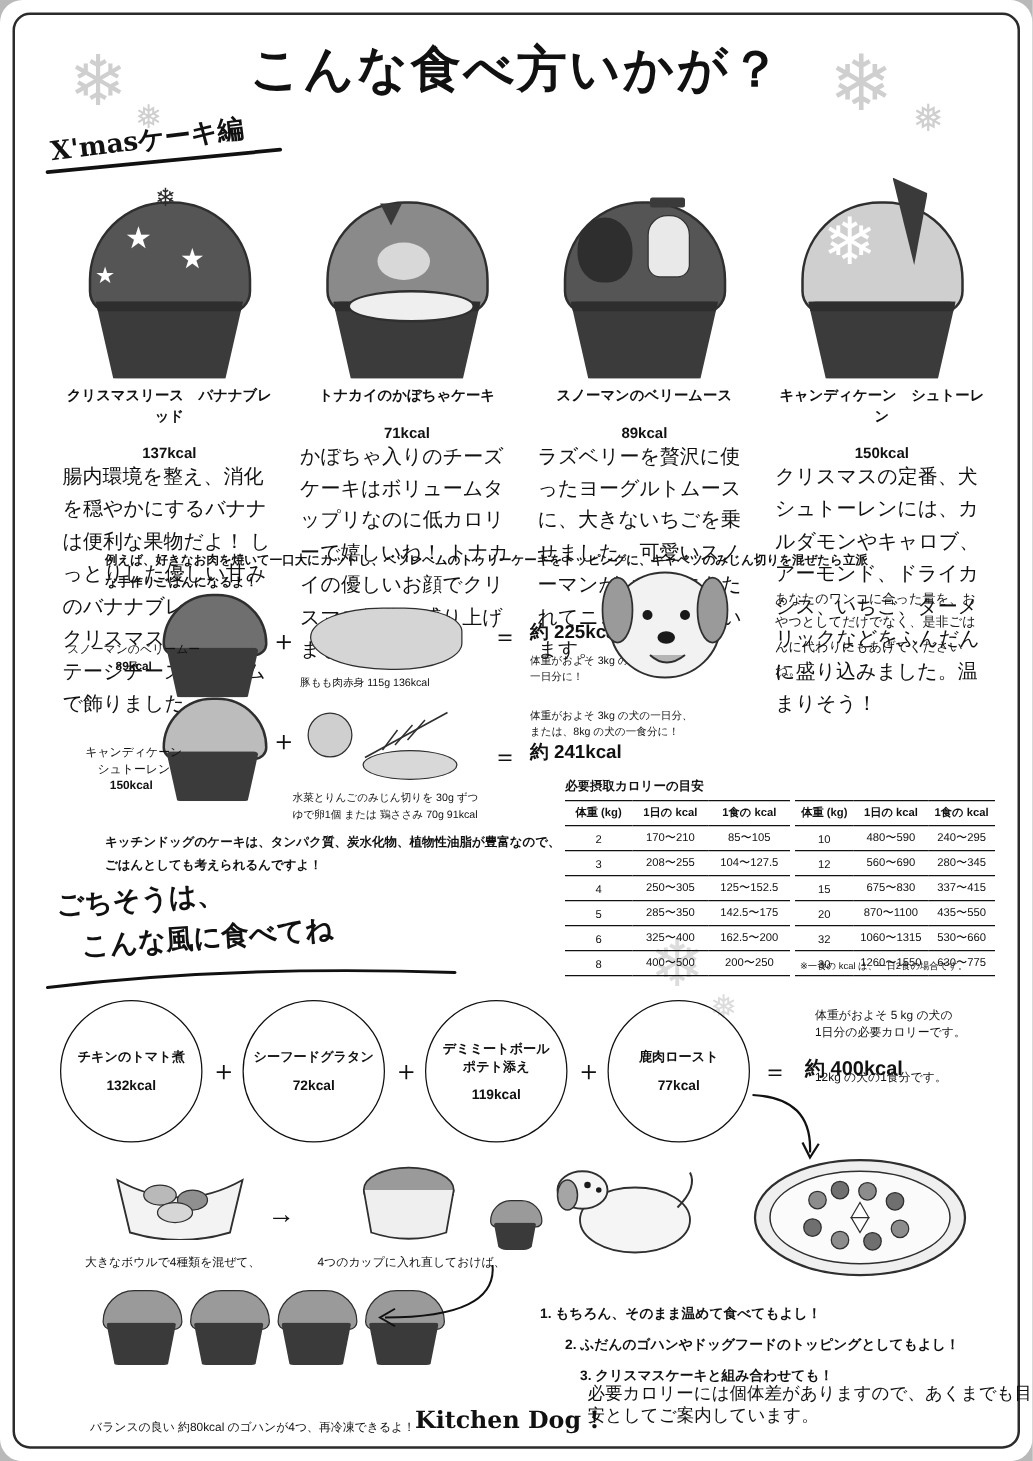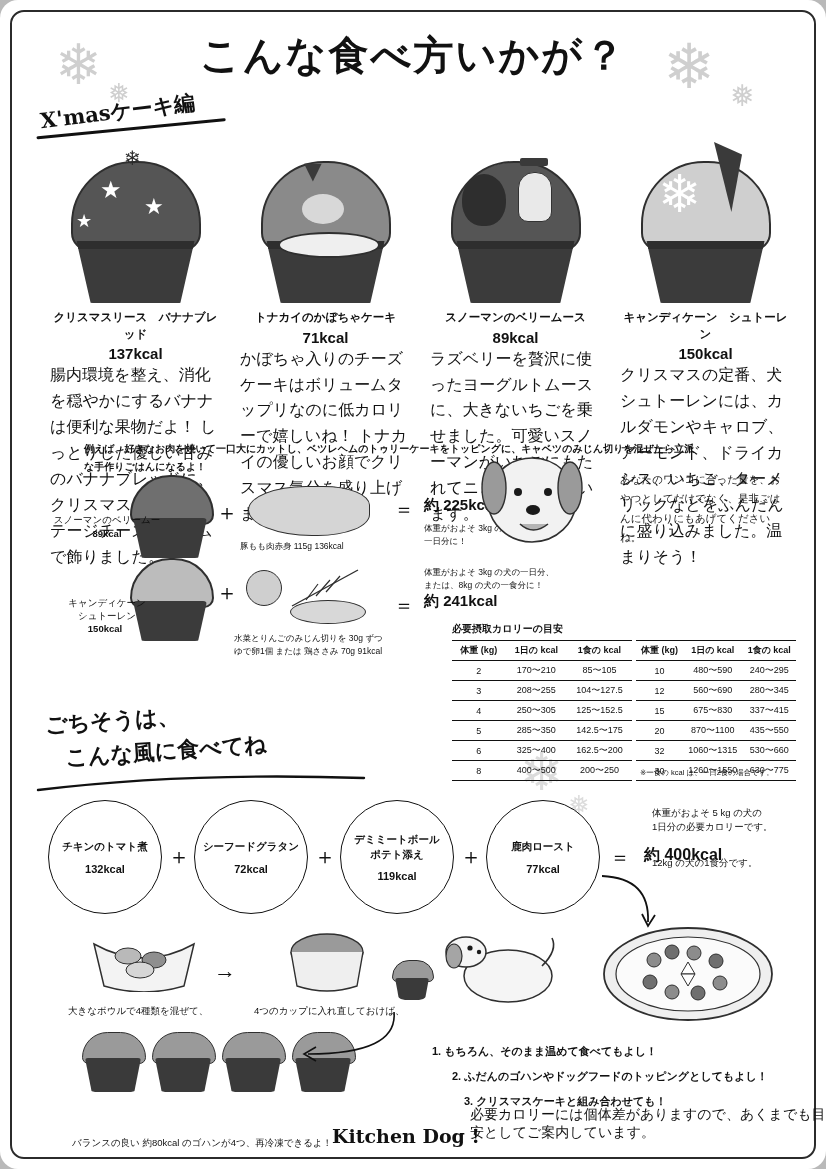--- a/index.html
+++ b/index.html
@@ -41,21 +41,21 @@
   .dome{
     position:absolute;left:50%;transform:translateX(-50%);bottom:52px;
     width:126px;height:86px;border-radius:63px 63px 18px 18px;
     background:#7e7e7e;
     border:2px solid #2f2f2f;
   }
   .dome.light{background:#cfcfcf;}
   .dome.dark{background:#555;}
   .deco{position:absolute;}
   .cake .name{font-size:11.5px;font-weight:700;color:#111;margin-top:6px;line-height:1.45;}
-  .cake .kcal{font-size:15px;font-weight:700;color:#111;margin-top:3px;}
+  .cake .kcal{font-size:12px;font-weight:700;color:#111;margin-top:13px;}
   .cake .desc{font-size:16px;color:#111;line-height:1.62;text-align:left;margin-top:0;padding:0 2px;}
   
   .para{position:absolute;font-size:10px;line-height:1.75;color:#111;font-weight:bold;}
   
   .combo-label{position:absolute;font-size:9.5px;text-align:center;line-height:1.4;color:#111;}
   .plus{position:absolute;font-size:22px;color:#111;}
   .eq{position:absolute;font-size:20px;color:#111;}
   .kcalbig{position:absolute;font-size:15px;font-weight:700;color:#111;}
   .note{position:absolute;font-size:8.5px;line-height:1.5;color:#111;}
   
@@ -201,20 +201,22 @@
       </svg>
   </div>
   <div class="t" style="left:290px;top:600px;width:74px;height:22px;background:#d8d8d8;border:1.5px solid #2f2f2f;border-radius:50%;"></div>
   <div class="note" style="left:234px;top:632px;width:210px;white-space:pre-line;">水菜とりんごのみじん切りを 30g ずつ
 ゆで卵1個  または  鶏ささみ 70g  91kcal</div>
   <div class="eq" style="left:394px;top:592px;">＝</div>
   <div class="kcalbig" style="left:424px;top:592px;">約 241kcal</div>
   <div class="note" style="left:424px;top:566px;width:160px;white-space:pre-line;">体重がおよそ 3kg の犬の一日分、
 または、8kg の犬の一食分に！</div>
 
+  <div class="para" style="left:84px;top:666px;width:520px;white-space:pre-line;">キッチンドッグのケーキは、タンパク質、炭水化物、植物性油脂が豊富なので、
+ごはんとしても考えられるんですよ！</div>
 
   <div class="t" style="left:470px;top:448px;width:140px;height:110px;">
     <svg width="140" height="110" viewBox="0 0 140 110">
       <ellipse cx="62" cy="52" rx="44" ry="42" fill="#f2f2f2" stroke="#2f2f2f" stroke-width="1.6"></ellipse>
       <ellipse cx="24" cy="40" rx="12" ry="26" fill="#9a9a9a" stroke="#2f2f2f" stroke-width="1.4"></ellipse>
       <ellipse cx="100" cy="40" rx="12" ry="26" fill="#9a9a9a" stroke="#2f2f2f" stroke-width="1.4"></ellipse>
       <circle cx="48" cy="44" r="4" fill="#1a1a1a"></circle>
       <circle cx="78" cy="44" r="4" fill="#1a1a1a"></circle>
       <ellipse cx="63" cy="62" rx="7" ry="5" fill="#1a1a1a"></ellipse>
       <path d="M50 76 Q63 88 78 76" stroke="#2f2f2f" stroke-width="1.6" fill="#b5b5b5"></path>

